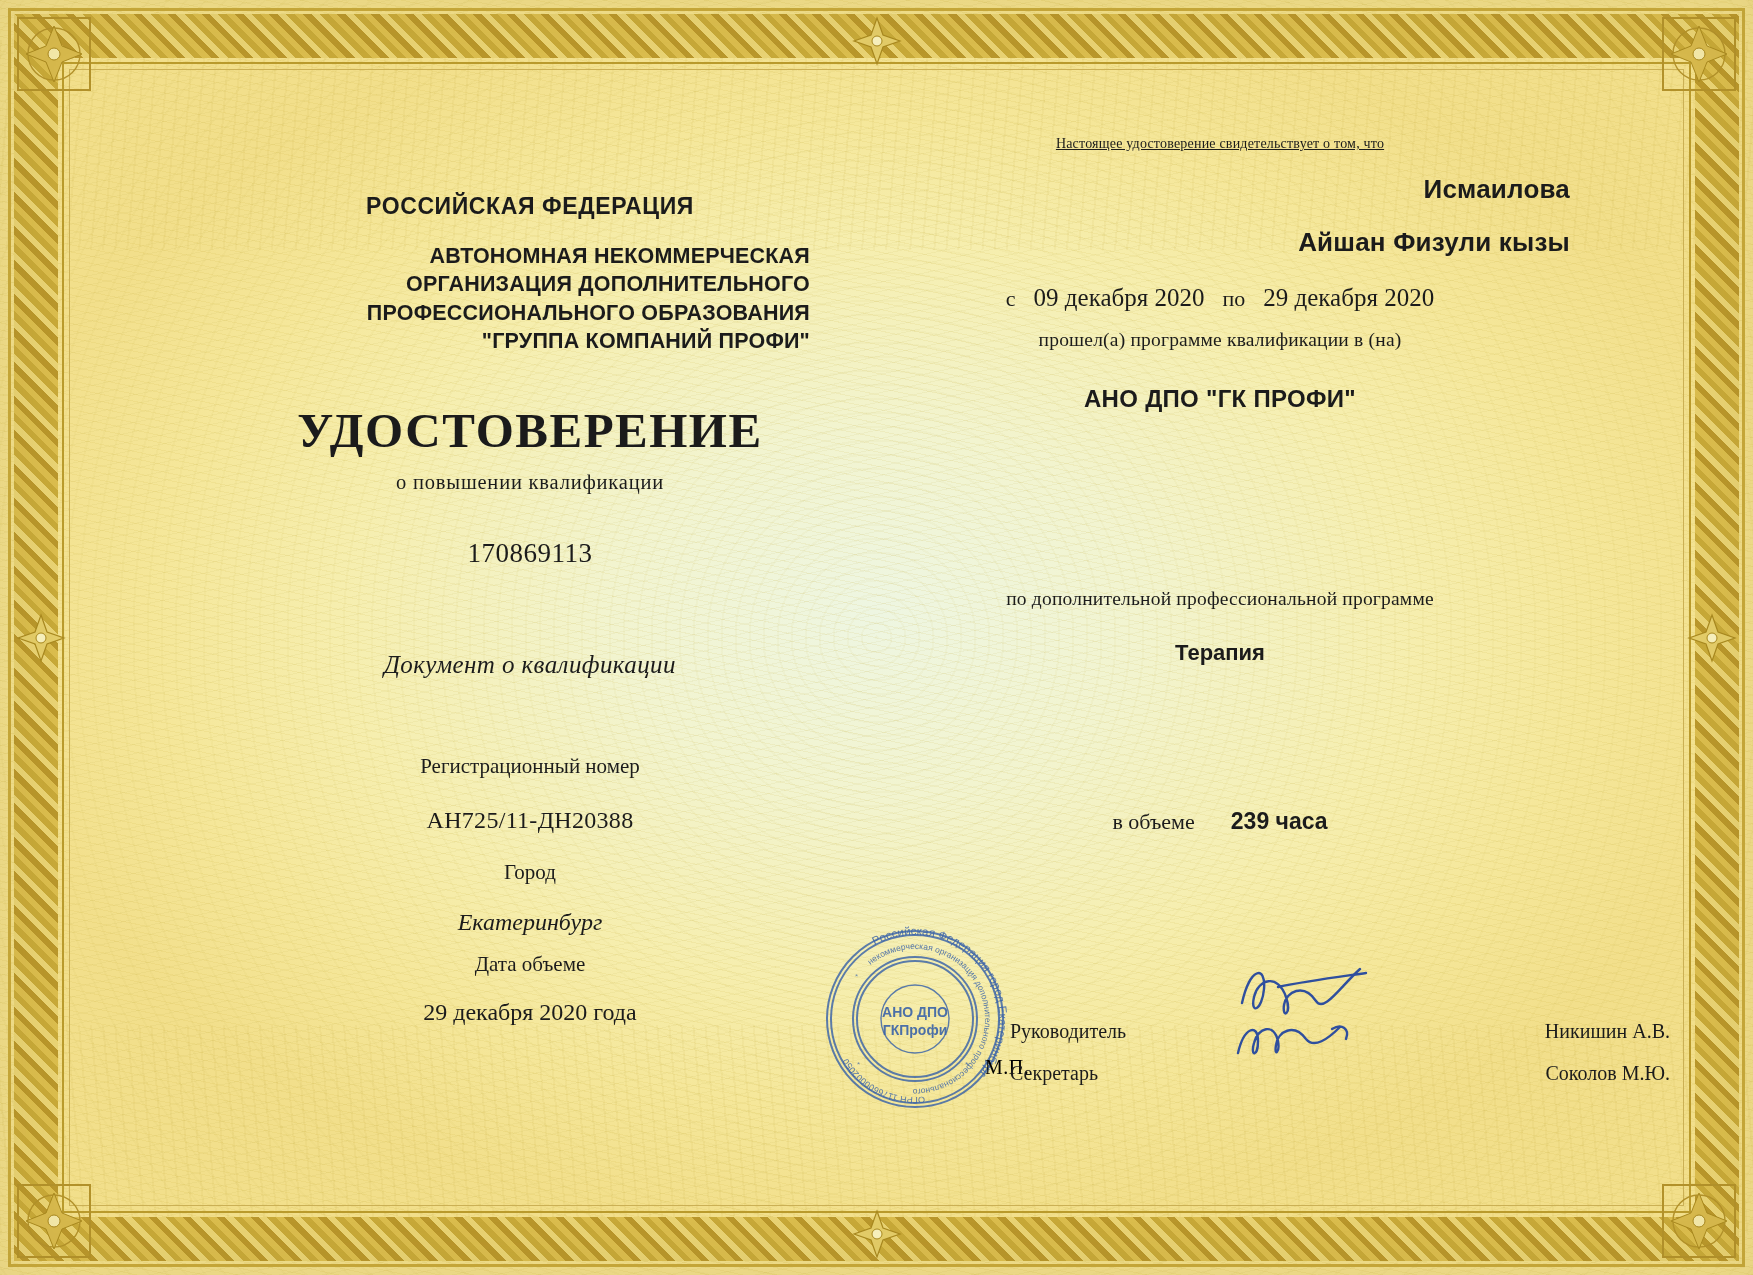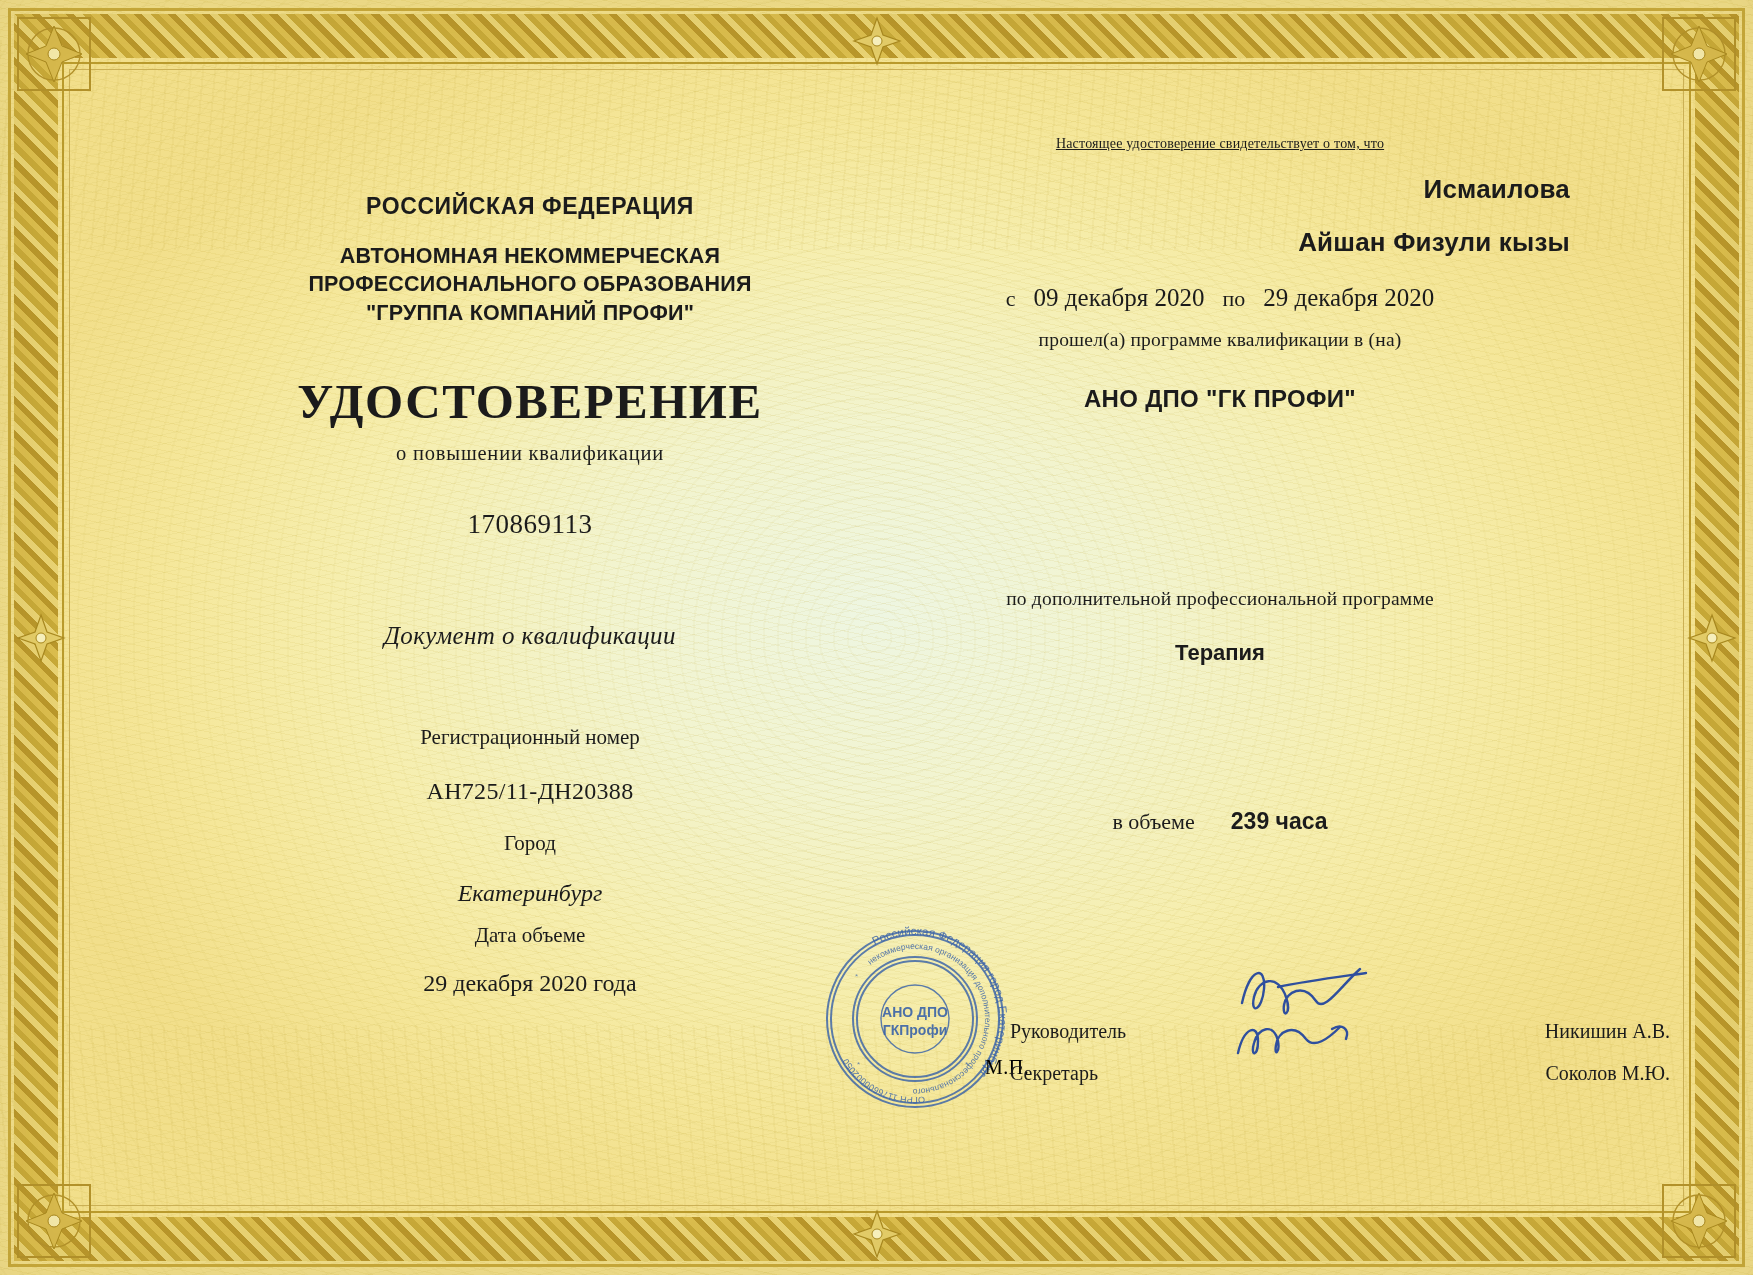--- a/index.html
+++ b/index.html
@@ -130,20 +130,21 @@
     font-size: 23px;
     letter-spacing: .6px;
     margin-bottom: 22px;
   }
   .org-name {
     font-family: "Liberation Sans", sans-serif;
     font-weight: bold;
     font-size: 21.5px;
     line-height: 1.32;
     letter-spacing: .2px;
+    text-align: right;
   }
   .doc-title {
     font-family: "Liberation Serif", serif;
     font-weight: bold;
     font-size: 49px;
     letter-spacing: 1.5px;
     margin-top: 46px;
   }
   .doc-sub {
     font-family: "Liberation Serif", serif;
@@ -376,20 +377,21 @@
     </svg>
   </div>
 
   <div class="content">
 
     <div class="col-left">
       <div class="rf-title">РОССИЙСКАЯ ФЕДЕРАЦИЯ</div>
 
       <div class="org-name">
         <div>АВТОНОМНАЯ НЕКОММЕРЧЕСКАЯ</div>
+        <div>ОРГАНИЗАЦИЯ ДОПОЛНИТЕЛЬНОГО</div>
         <div>ПРОФЕССИОНАЛЬНОГО ОБРАЗОВАНИЯ</div>
         <div>"ГРУППА КОМПАНИЙ ПРОФИ"</div>
       </div>
 
       <div class="doc-title">УДОСТОВЕРЕНИЕ</div>
       <div class="doc-sub">о повышении квалификации</div>
       <div class="doc-number">170869113</div>
 
       <div class="doc-kind">Документ о квалификации</div>
 

